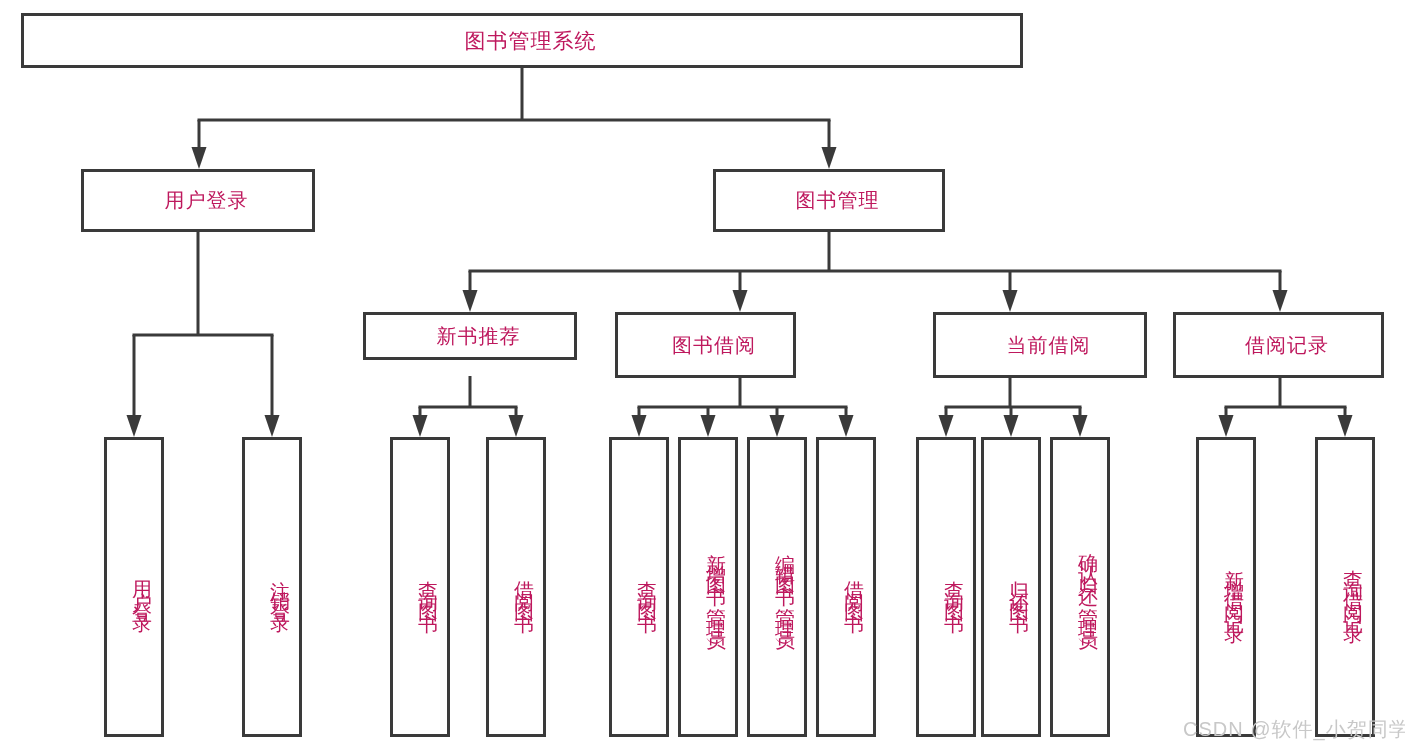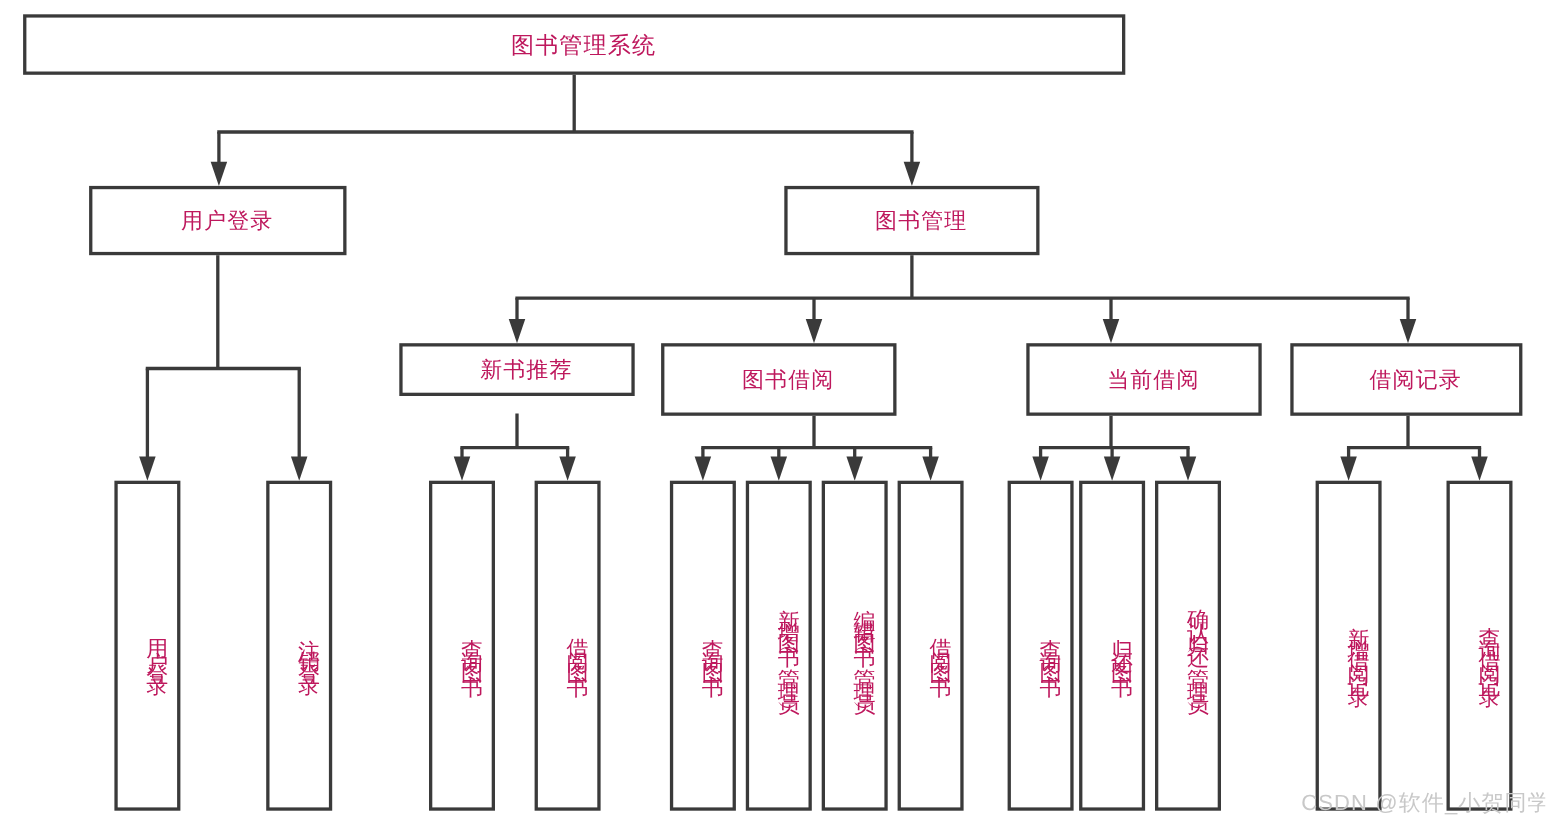--- a/index.html
+++ b/index.html
@@ -105,21 +105,21 @@
   <div class="node" style="left:81px;top:169px;width:234px;height:63px">
     <span class="lbl">用户登录</span>
   </div>
   <div class="node" style="left:713px;top:169px;width:232px;height:63px">
     <span class="lbl">图书管理</span>
   </div>
 
   <div class="node" style="left:363px;top:312px;width:214px;height:48px">
     <span class="lbl">新书推荐</span>
   </div>
-  <div class="node" style="left:601px;top:312px;width:214px;height:66px">
+  <div class="node" style="left:615px;top:312px;width:181px;height:66px">
     <span class="lbl">图书借阅</span>
   </div>
   <div class="node" style="left:933px;top:312px;width:214px;height:66px">
     <span class="lbl">当前借阅</span>
   </div>
   <div class="node" style="left:1173px;top:312px;width:211px;height:66px">
     <span class="lbl">借阅记录</span>
   </div>
 
   <div class="node vert" style="left:104px;top:437px;width:60px;height:300px">

